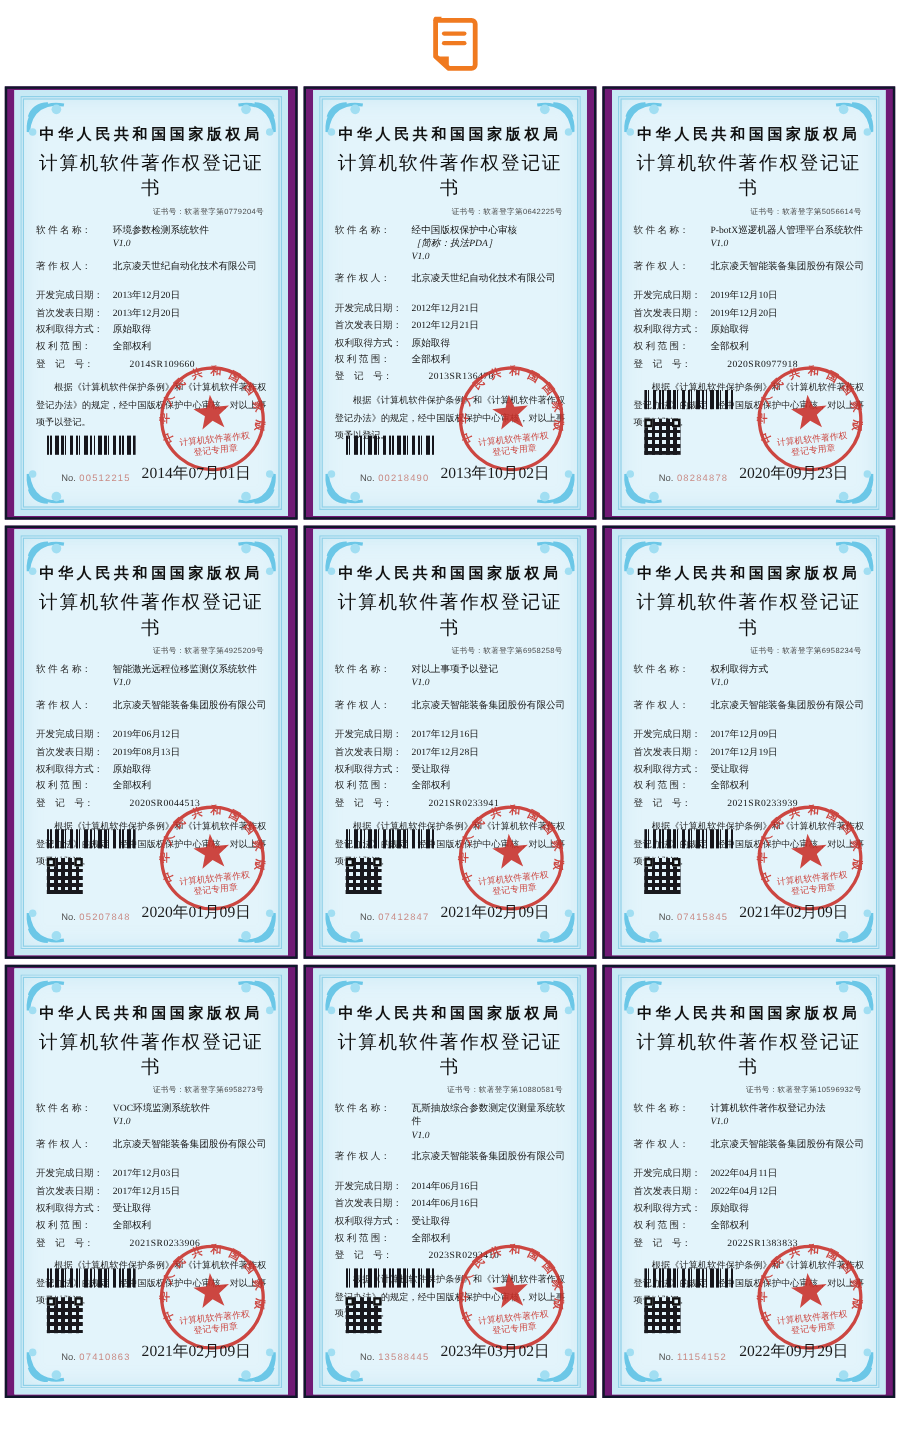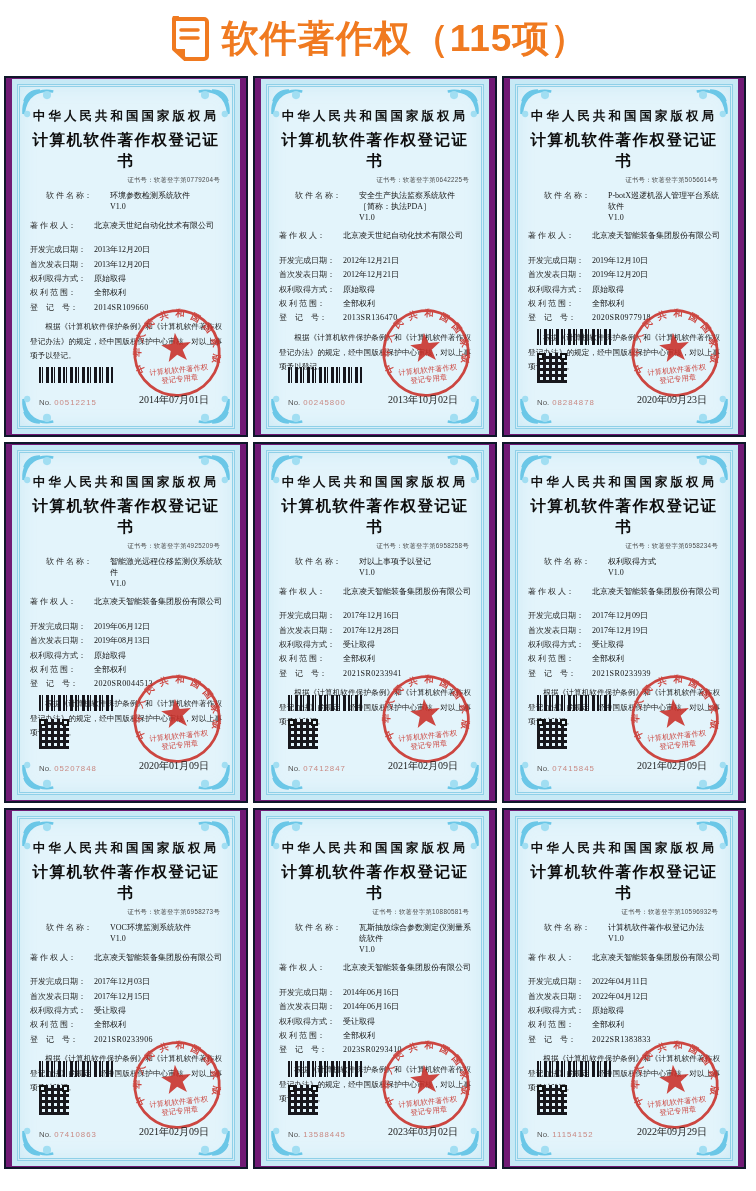--- a/index.html
+++ b/index.html
@@ -20,66 +20,65 @@
          box-shadow:inset 0 0 0 1px #8fd0e8, inset 0 0 18px rgba(140,205,230,.35);
          padding:22px 13px 6px;}
   .corner{position:absolute;width:36px;height:36px;opacity:.9;}
   .corner.tl{top:3px;left:3px;}
   .corner.tr{top:3px;right:3px;transform:scaleX(-1);}
   .corner.bl{bottom:3px;left:3px;transform:scaleY(-1);}
   .corner.br{bottom:3px;right:3px;transform:scale(-1,-1);}
 
   .authority{text-align:center;font-family:"Liberation Serif",serif;font-weight:bold;
              font-size:12.5px;letter-spacing:3px;color:#111;margin-top:2px;}
-  .cert-title{text-align:center;font-family:"Liberation Serif",serif;font-weight:bold;
+  .cert-title{text-align:center;font-family:"Liberation Serif",serif;font-weight:normal;
               font-size:15.5px;letter-spacing:1.5px;color:#0d0d0d;margin-top:5px;}
   .certno-line{text-align:right;font-size:6.3px;color:#4a4a4a;margin:4px 2px 6px 0;letter-spacing:.3px;}
 
   .fields{font-family:"Liberation Serif",serif;}
   .row{display:flex;font-size:8px;color:#1c1c1c;margin:3.5px 0;line-height:1.35;}
   .lab{flex:0 0 64px;color:#2b2b2b;}
   .val{flex:1;color:#141414;}
-  .val .ver{display:block;}
-  .row.name-row{margin-bottom:8px;margin-left:16px;}
+  .val .ver{display:block;font-style:italic;}
+  .row.name-row{margin-bottom:8px;}
   .row.holder-row{margin-bottom:14px;align-items:flex-end;}
-  .row.reg-row .val{letter-spacing:.4px;}
+  .row.reg-row .val{letter-spacing:.4px;margin-left:14px;}
 
   .legal{font-family:"Liberation Serif",serif;font-size:7.6px;color:#1c1c1c;line-height:1.9;
          text-align:justify;text-indent:2em;margin-top:7px;}
 
   .codes{position:absolute;left:22px;bottom:46px;}
   .barcode{width:74px;height:16px;background:repeating-linear-gradient(90deg,
             #15151b 0 2px,transparent 2px 3px,#15151b 3px 4px,transparent 4px 7px,
             #15151b 7px 10px,transparent 10px 12px);}
   .qr{width:30px;height:30px;margin-top:8px;position:relative;
       background-image:repeating-linear-gradient(0deg,#18181d 0 3px,transparent 3px 6px),
                        repeating-linear-gradient(90deg,#18181d 0 3px,#e3f4fb 3px 6px);}
   .qr::before,.qr::after{content:"";position:absolute;width:7px;height:7px;border:2px solid #111;
       background:#e3f4fb;box-sizing:border-box;}
   .qr::before{top:0;left:0;}
   .qr::after{top:0;right:0;}
 
   .seal{position:absolute;right:12px;bottom:30px;width:92px;height:92px;transform:rotate(-6deg);opacity:.88;}
   .serial{position:absolute;left:22px;bottom:22px;font-size:7.8px;color:#c98a84;letter-spacing:1px;}
-  .serial .no-pfx{color:#555;letter-spacing:0;margin-right:3px;}
-  .issue-date{position:absolute;right:26px;bottom:22px;font-size:10px;color:#1a1a1a;font-family:"Liberation Serif",serif;}
+  .serial .no-pfx{color:#555;letter-spacing:0;margin-right:3px;margin-left:12px;}
+  .issue-date{position:absolute;right:26px;bottom:22px;font-size:13px;color:#1a1a1a;font-family:"Liberation Serif",serif;}
 </style>
 </head>
 <body>
 
 <div class="page">
 
   <div class="page-header">
     <svg class="doc-icon" viewBox="0 0 42 46">
       <path d="M6 3 h30 a3 3 0 0 1 3 3 v34 a3 3 0 0 1 -3 3 h-19 l-11 -10 v-30 a3 3 0 0 1 3-3 z" fill="none" stroke="#f07a20" stroke-width="4" stroke-linejoin="round"></path>
       <path d="M6 33 l11 0 0 10 z" fill="#f07a20"></path>
       <line x1="13" y1="14" x2="30" y2="14" stroke="#f07a20" stroke-width="3.5" stroke-linecap="round"></line>
       <line x1="13" y1="22" x2="30" y2="22" stroke="#f07a20" stroke-width="3.5" stroke-linecap="round"></line>
     </svg>
-    <div class="page-title">软件著作权（115项）</div>
   </div>
 
   <div class="grid">
   <div class="cert">
     <div class="paper">
 
       <svg class="corner tl" viewBox="0 0 40 40">
         <path d="M37 5 C20 2 6 9 4 30 C3 16 9 6 22 4 C13 4 7 9 5 16" fill="none" stroke="#5fc3e6" stroke-width="3"></path>
         <circle cx="30" cy="9" r="4.5" fill="#9bdcf2"></circle>
         <circle cx="8" cy="30" r="3.5" fill="#9bdcf2"></circle>
@@ -182,21 +181,21 @@
         <circle cx="8" cy="30" r="3.5" fill="#9bdcf2"></circle>
       </svg>
 
       <div class="authority">中华人民共和国国家版权局</div>
       <div class="cert-title">计算机软件著作权登记证书</div>
       <div class="certno-line"><span>证书号：</span><span>软著登字第0642225号</span></div>
 
       <div class="fields">
         <div class="row name-row">
           <span class="lab">软 件 名 称：</span>
-          <span class="val"><span>安全生产执法监察系统软件</span><span class="ver">［简称：执法PDA］</span><span class="ver">V1.0</span></span>
+          <span class="val"><span>经中国版权保护中心审核</span><span class="ver">［简称：执法PDA］</span><span class="ver">V1.0</span></span>
         </div>
         <div class="row holder-row">
           <span class="lab">著 作 权 人：</span>
           <span class="val">北京凌天世纪自动化技术有限公司</span>
         </div>
         <div class="row">
           <span class="lab">开发完成日期：</span>
           <span class="val">2012年12月21日</span>
         </div>
         <div class="row">
@@ -228,21 +227,21 @@
         <circle cx="50" cy="50" r="46" fill="none" stroke="#c92f28" stroke-width="3"></circle>
         <path id="seal-arc" d="M 15.4 70 A 40 40 0 1 1 84.6 70" fill="none"></path>
         <text font-size="10" fill="#c92f28" font-weight="bold">
           <textPath href="#seal-arc" startOffset="4" textLength="190" lengthAdjust="spacing">中华人民共和国国家版权局</textPath>
         </text>
         <polygon fill="#c92f28" points="50,28 54,39.5 66.2,39.7 56.5,47.1 60,58.8 50,51.8 40,58.8 43.5,47.1 33.8,39.7 46,39.5"></polygon>
         <text x="50" y="71" text-anchor="middle" font-size="8" fill="#c92f28">计算机软件著作权</text>
         <text x="50" y="81" text-anchor="middle" font-size="8" fill="#c92f28">登记专用章</text>
       </svg>
 
-      <div class="serial"><span class="no-pfx">No.</span><span>00245800</span></div>
+      <div class="serial"><span class="no-pfx">No.</span><span>00218490</span></div>
       <div class="issue-date">2013年10月02日</div>
     </div>
   </div>
 
   <div class="cert">
     <div class="paper">
 
       <svg class="corner tl" viewBox="0 0 40 40">
         <path d="M37 5 C20 2 6 9 4 30 C3 16 9 6 22 4 C13 4 7 9 5 16" fill="none" stroke="#5fc3e6" stroke-width="3"></path>
         <circle cx="30" cy="9" r="4.5" fill="#9bdcf2"></circle>

